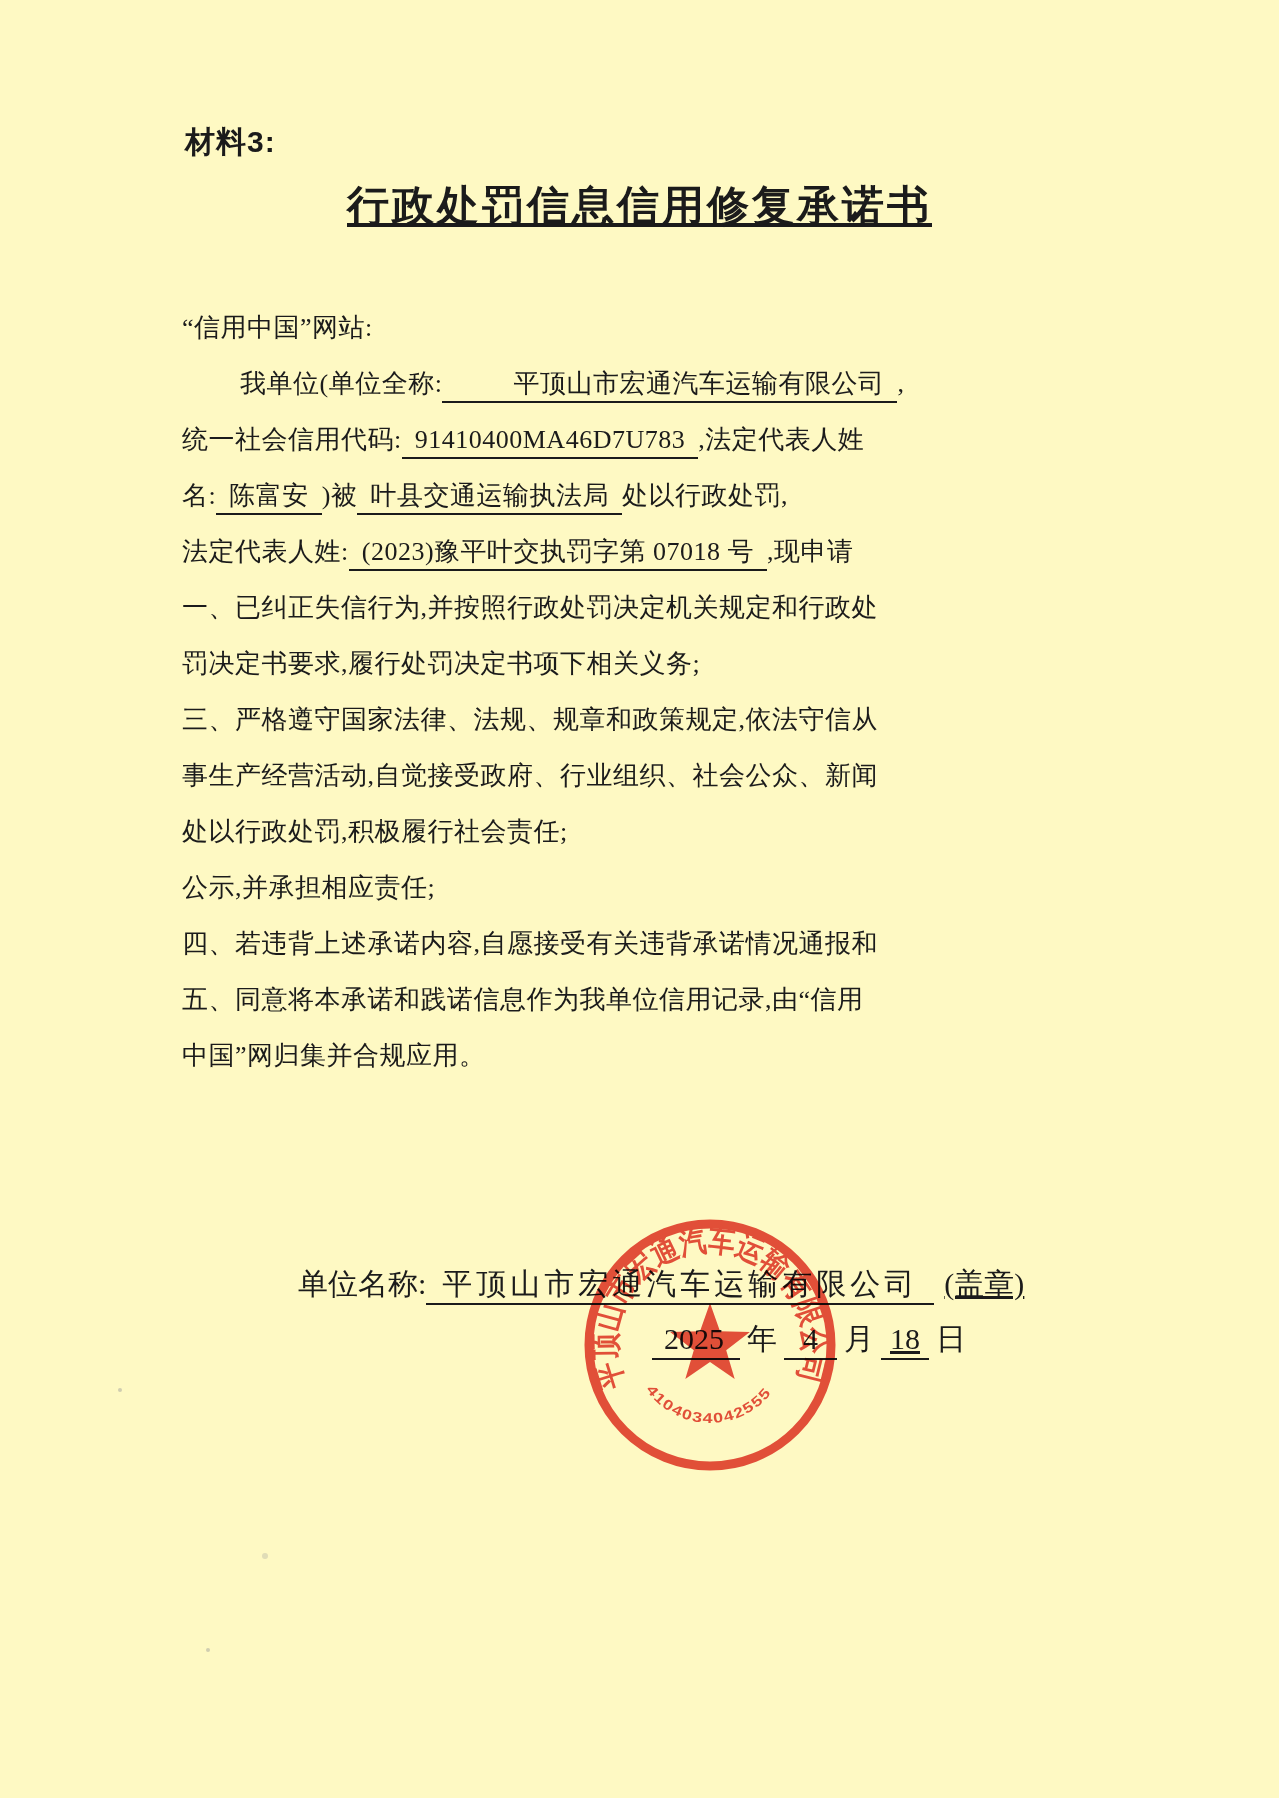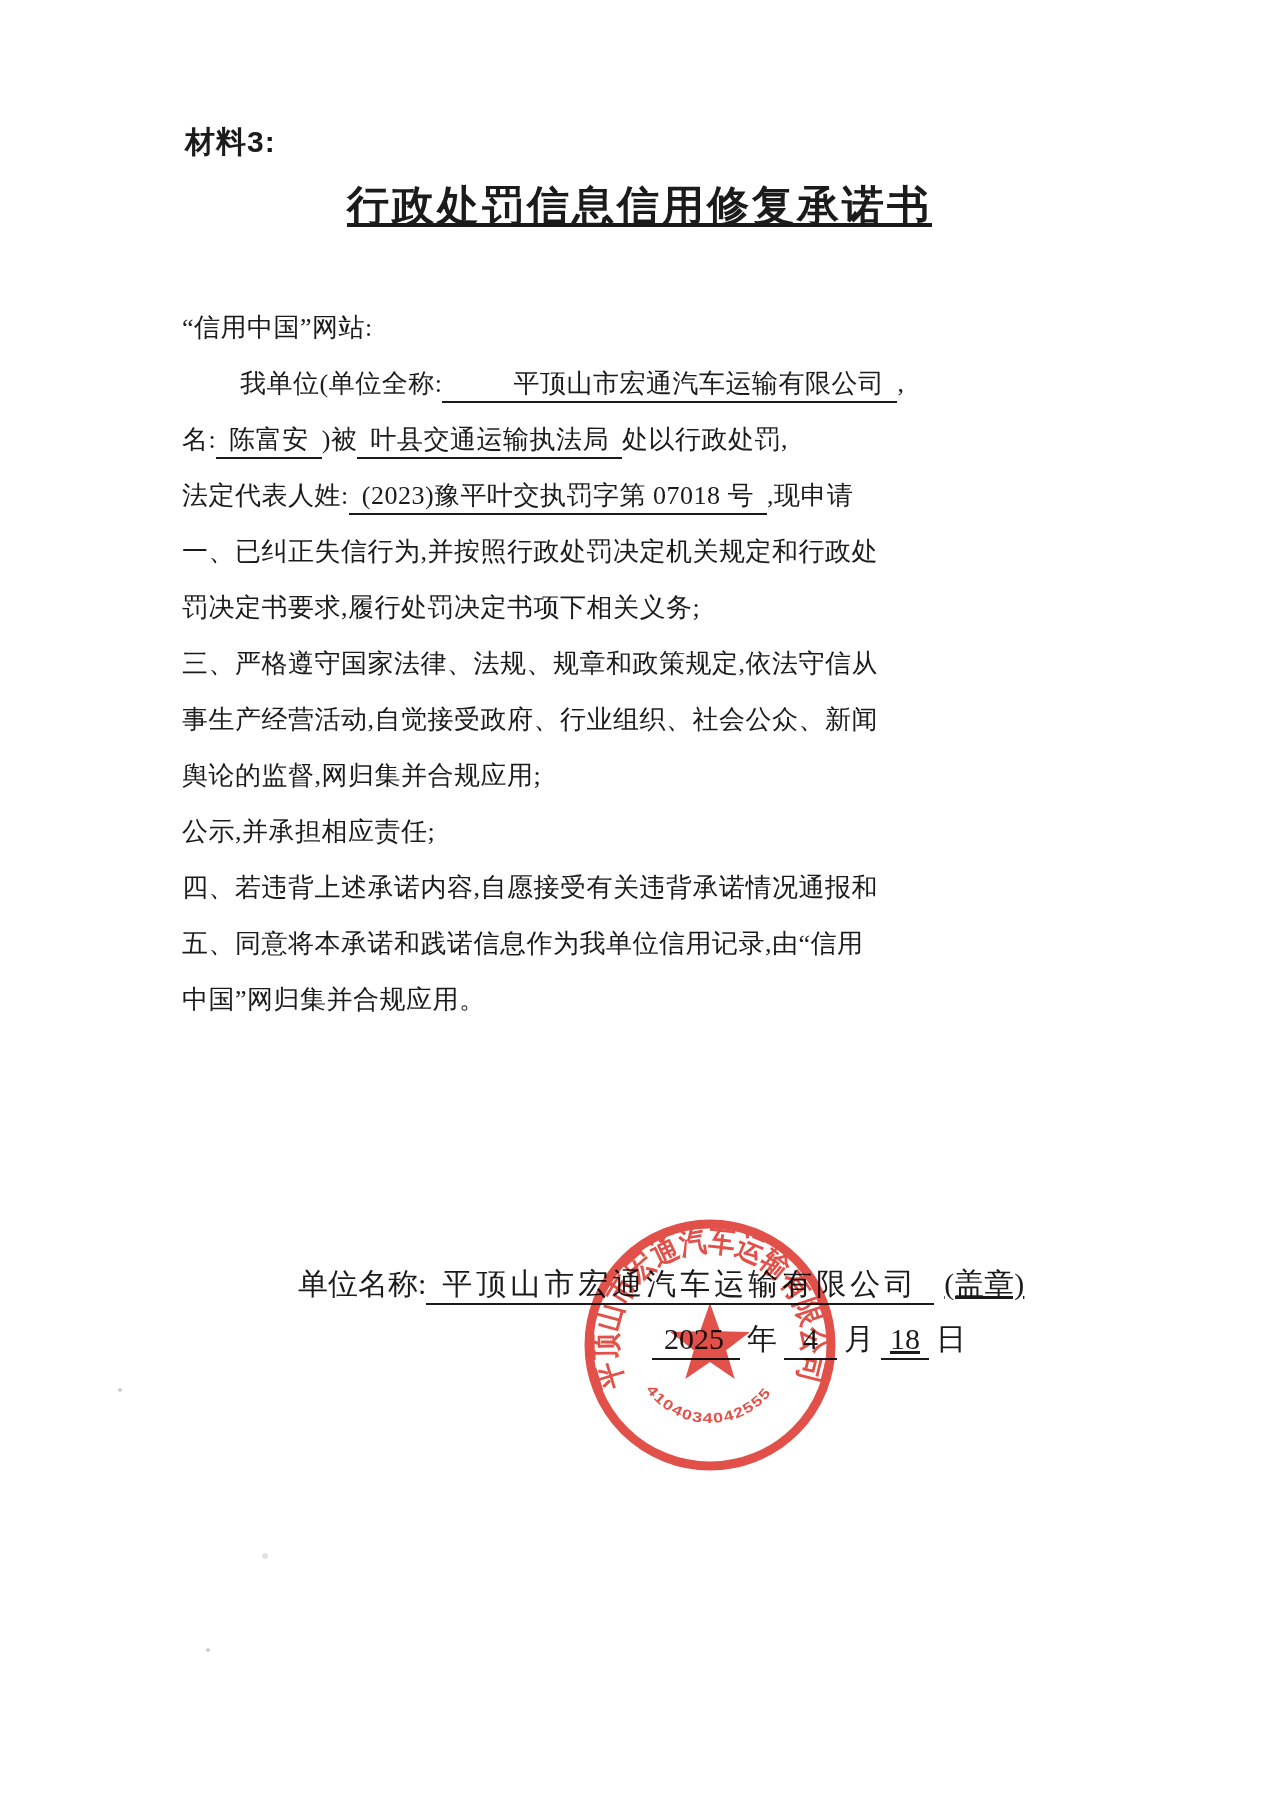--- a/index.html
+++ b/index.html
@@ -1,20 +1,20 @@
 <!DOCTYPE html>
 <html><head>
 <meta charset="utf-8">
 <style>
   html,body{margin:0;padding:0;background:#e9e9e9;}
   .page{
     position:relative;
     width:1279px;height:1798px;
     margin:0 auto;
-    background:#ffffff;
+    background:#fef9c3;
     overflow:hidden;
     font-family:"Liberation Serif","DejaVu Serif",serif;
     color:#1b1b1b;
   }
   .mat-label{
     position:absolute;left:185px;top:122px;
     font-family:"Liberation Sans","DejaVu Sans",sans-serif;
     font-size:30px;font-weight:700;letter-spacing:1px;
   }
   .doc-title{
@@ -74,27 +74,28 @@
 <div class="page">
 
   <div class="mat-label">材料3:</div>
 
   <h1 class="doc-title">行政处罚信息信用修复承诺书</h1>
 
   <div class="body-block">
     <div class="line">“信用中国”网站:</div>
 
   <div class="line indent"><span>我单位(单位全称:</span><span class="blank">平顶山市宏通汽车运输有限公司</span><span>,</span></div>
+      <div class="line"><span>统一社会信用代码:</span><span class="blank">91410400MA46D7U783</span><span>,法定代表人姓</span></div>
       <div class="line"><span>名:</span><span class="blank">陈富安</span><span>)被</span><span class="blank">叶县交通运输执法局</span><span>处以行政处罚,</span></div>
       <div class="line"><span>法定代表人姓:</span><span class="blank">(2023)豫平叶交执罚字第 07018 号</span><span>,现申请</span></div>
       <div class="line"><span>一、已纠正失信行为,并按照行政处罚决定机关规定和行政处</span></div>
       <div class="line"><span>罚决定书要求,履行处罚决定书项下相关义务;</span></div>
       <div class="line"><span>三、严格遵守国家法律、法规、规章和政策规定,依法守信从</span></div>
       <div class="line"><span>事生产经营活动,自觉接受政府、行业组织、社会公众、新闻</span></div>
-      <div class="line"><span>舆论的监督,网归集并合规应用;</span></div>
+      <div class="line"><span>处以行政处罚,积极履行社会责任;</span></div>
       <div class="line"><span>公示,并承担相应责任;</span></div>
       <div class="line"><span>四、若违背上述承诺内容,自愿接受有关违背承诺情况通报和</span></div>
       <div class="line"><span>五、同意将本承诺和践诺信息作为我单位信用记录,由“信用</span></div>
       <div class="line"><span>中国”网归集并合规应用。</span></div>
     </div>
 
   <div class="sig-name">
     <span>单位名称:</span><span class="blank">平顶山市宏通汽车运输有限公司</span><span class="seal-note">(盖章)</span>
   </div>
 

